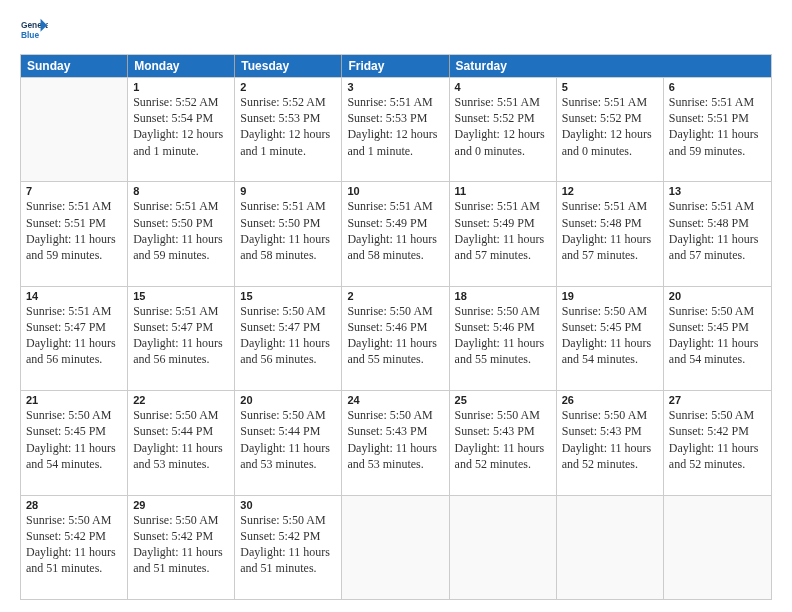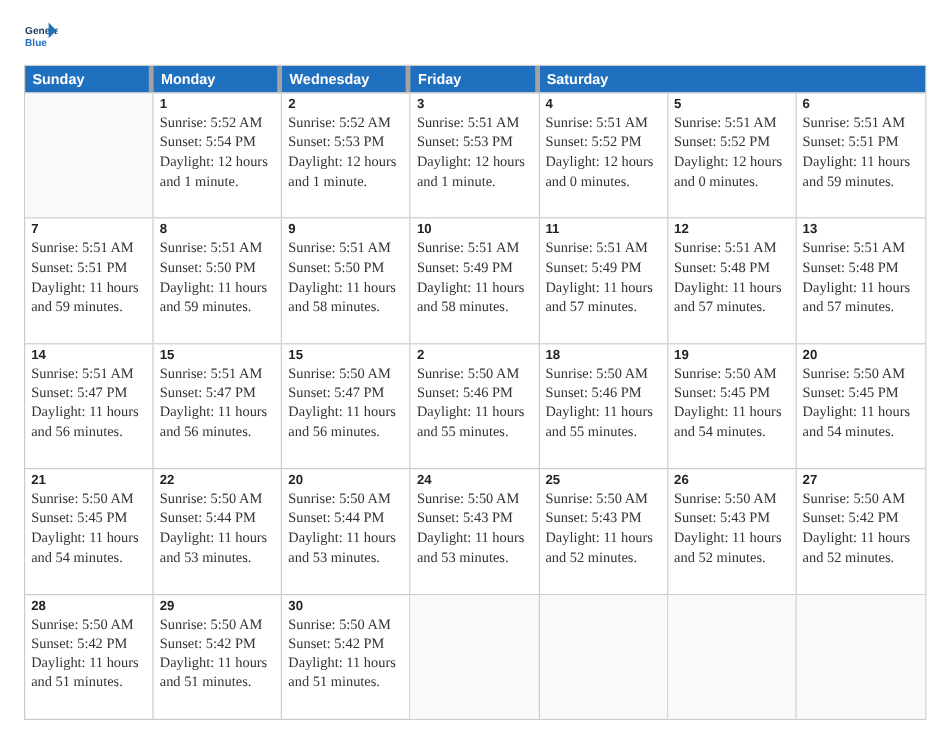--- a/index.html
+++ b/index.html
@@ -54,21 +54,21 @@
     .cal-header-row {
       display: grid;
       grid-template-columns: repeat(7, 1fr);
       background: #2070c0;
     }
     .cal-header-cell {
       color: #fff;
       font-size: 12px;
       font-weight: bold;
       padding: 4px 6px;
-      border-right: 4px solid #a3a3a3;
+      border-right: 1px solid #a3a3a3;
       text-align: left;
     }
     .cal-header-cell:last-child { border-right: none; }
     .cal-body {
       display: flex;
       flex-direction: column;
       flex: 1;
     }
     .cal-row {
       display: grid;
@@ -118,21 +118,21 @@
     <div class="title-block">
       <div class="month-title"></div>
       <div class="location"></div>
     </div>
   </div>
 
   <div class="calendar">
     <div class="cal-header-row">
     <div class="cal-header-cell">Sunday</div>
         <div class="cal-header-cell">Monday</div>
-        <div class="cal-header-cell">Wednesday</div>
+        <div class="cal-header-cell">Tuesday</div>
         <div class="cal-header-cell">Friday</div>
         <div class="cal-header-cell">Saturday</div>
       </div>
     <div class="cal-body">
     <div class="cal-row">
           <div class="cal-cell empty"></div>
           <div class="cal-cell">
             <span class="day-number">1</span>
             <div class="cell-text">Sunrise: 5:52 AM<br>Sunset: 5:54 PM<br>Daylight: 12 hours and 1 minute.</div>
           </div>

